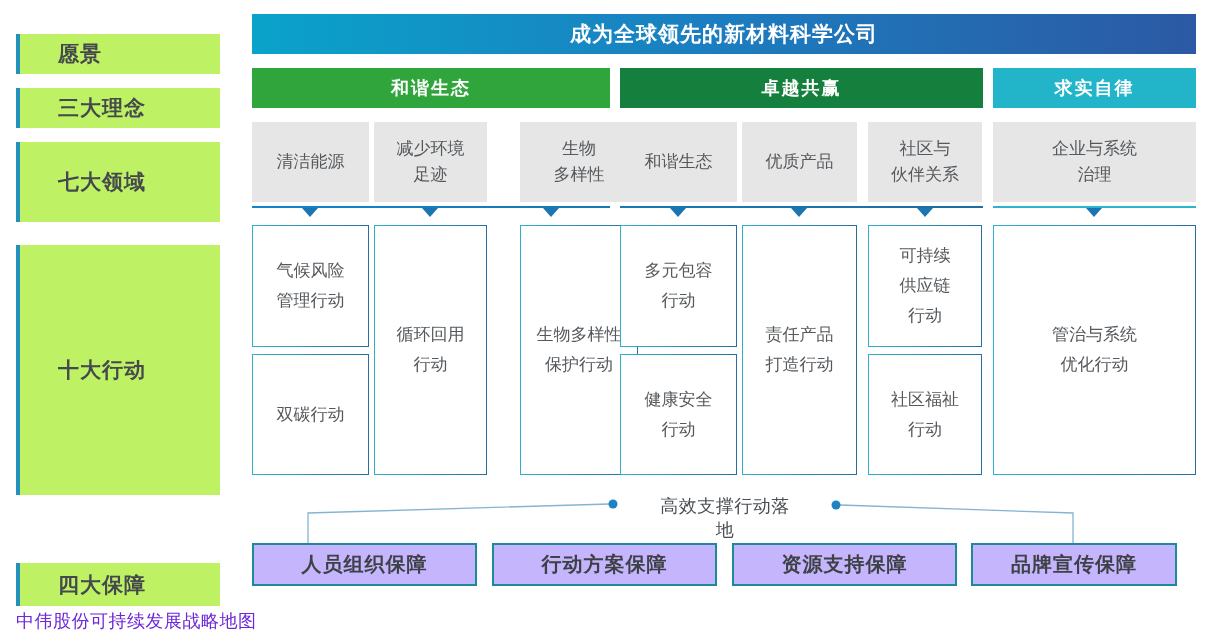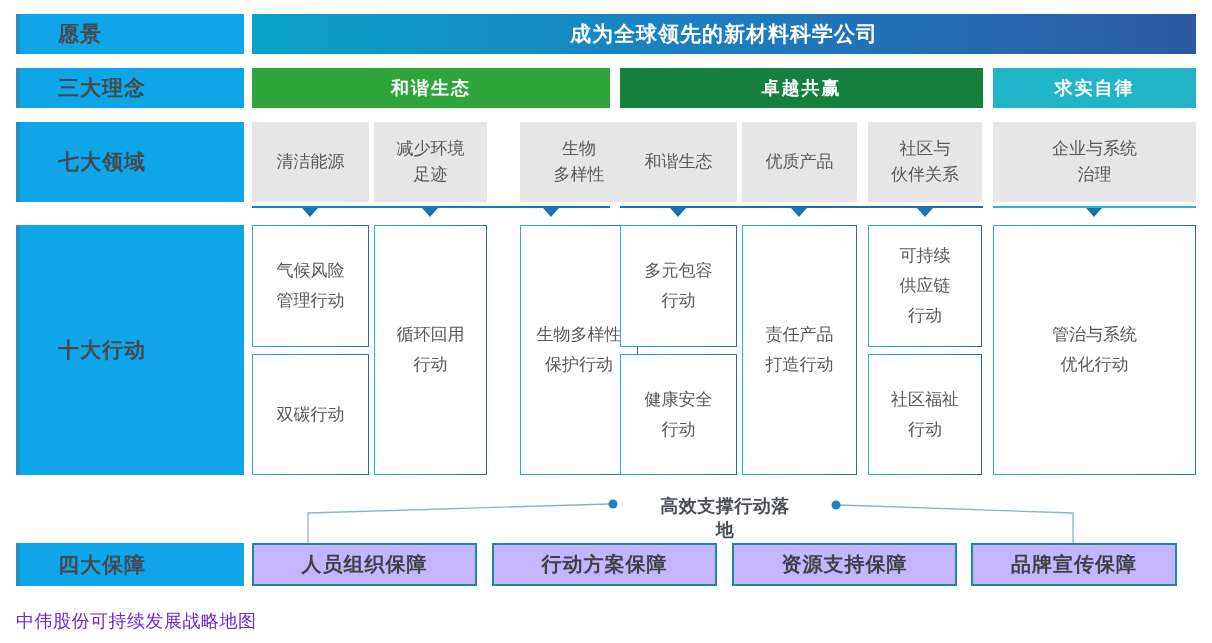--- a/index.html
+++ b/index.html
@@ -2,24 +2,25 @@
 <html><head>
 <meta charset="utf-8">
 <style>
   html,body{margin:0;padding:0;background:#ffffff;}
   body{font-family:"Liberation Sans","DejaVu Sans",sans-serif;}
   #canvas{position:relative;width:1212px;height:643px;background:#ffffff;overflow:hidden;}
   *{box-sizing:border-box;}
 
   
   .row-label{
-    position:absolute;left:16px;width:228px;background:#0ea5e9;
+    position:absolute;left:16px;width:204px;background:#bef264;
     border-left:4px solid #2391bc;display:flex;align-items:center;
     padding-left:38px;font-size:21px;font-weight:bold;color:#45494d;
     letter-spacing:1px;
+    margin-top:20px;
   }
   .rl-vision{top:14px;height:40px;}
   .rl-concepts{top:68px;height:40px;}
   .rl-areas{top:122px;height:80px;}
   .rl-actions{top:225px;height:250px;}
   .rl-guarantees{top:543px;height:43px;}
 
   
   .vision-banner{
     position:absolute;left:252px;top:14px;width:944px;height:40px;
@@ -70,21 +71,21 @@
     color:#55595d;font-size:17px;line-height:30px;text-align:center;
     display:flex;flex-direction:column;align-items:center;justify-content:center;
   }
   .ab-top{top:225px;height:122px;}
   .ab-bottom{top:354px;height:121px;}
   .ab-full{top:225px;height:250px;}
 
   
   .support-text{
     position:absolute;top:494px;left:652px;width:146px;text-align:center;
-    font-size:18px;color:#4a4e53;letter-spacing:0.5px;font-weight:bold;
+    font-size:18px;color:#4a4e53;letter-spacing:0.5px;
   }
   .connector-svg{position:absolute;left:0;top:0;width:1212px;height:643px;pointer-events:none;}
 
   
   .guarantee-box{
     position:absolute;top:543px;height:43px;background:#c4b5fd;
     border:2px solid #1c8a99;color:#3d4145;font-size:20px;font-weight:bold;
     letter-spacing:1px;display:flex;align-items:center;justify-content:center;
   }
   .g1{left:252px;width:225px;} .g2{left:492px;width:225px;}

